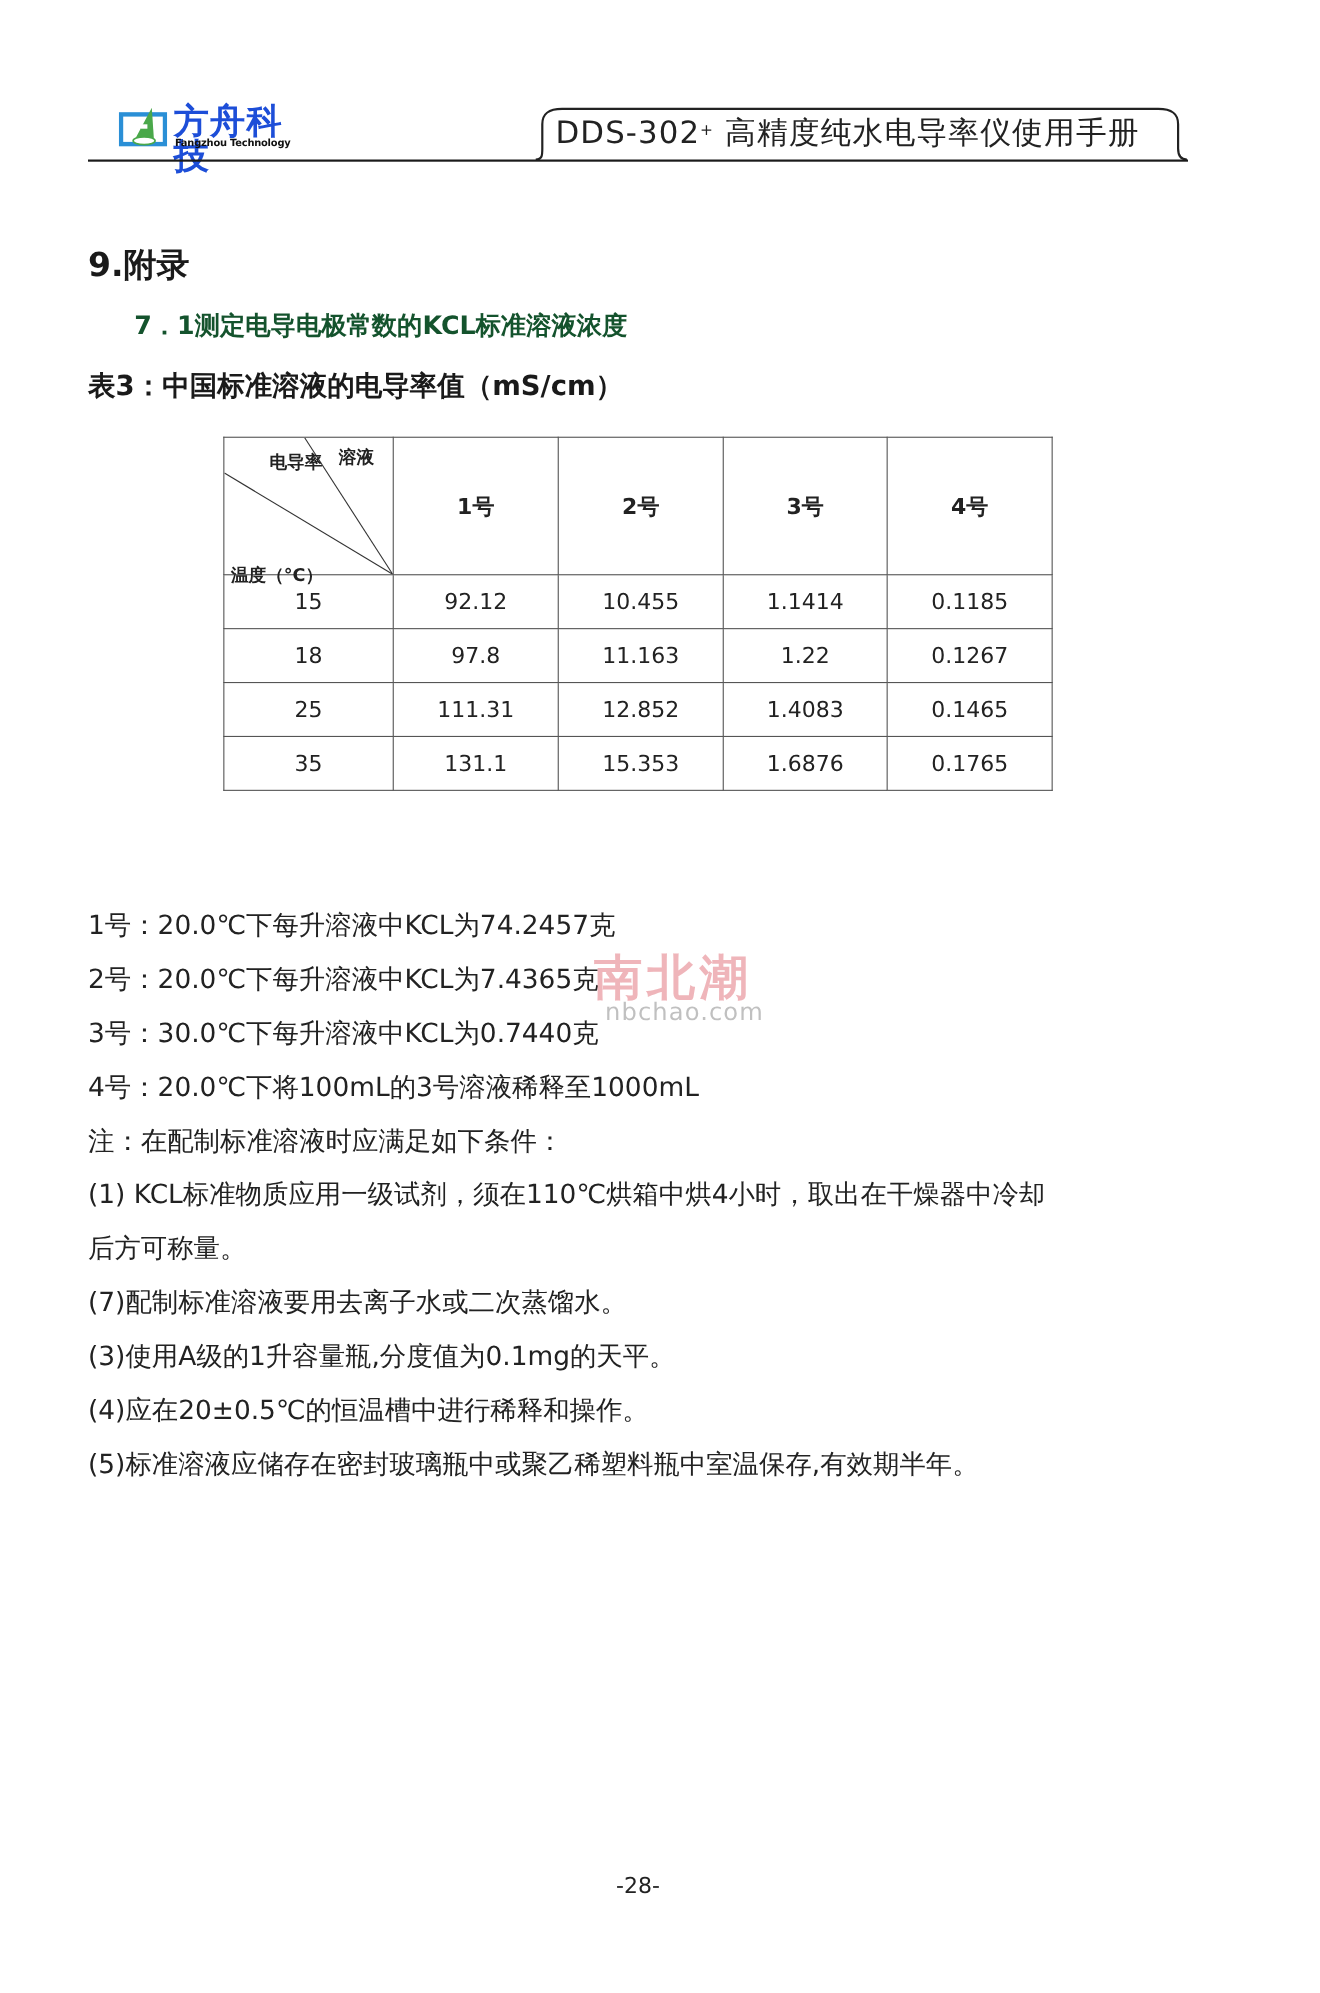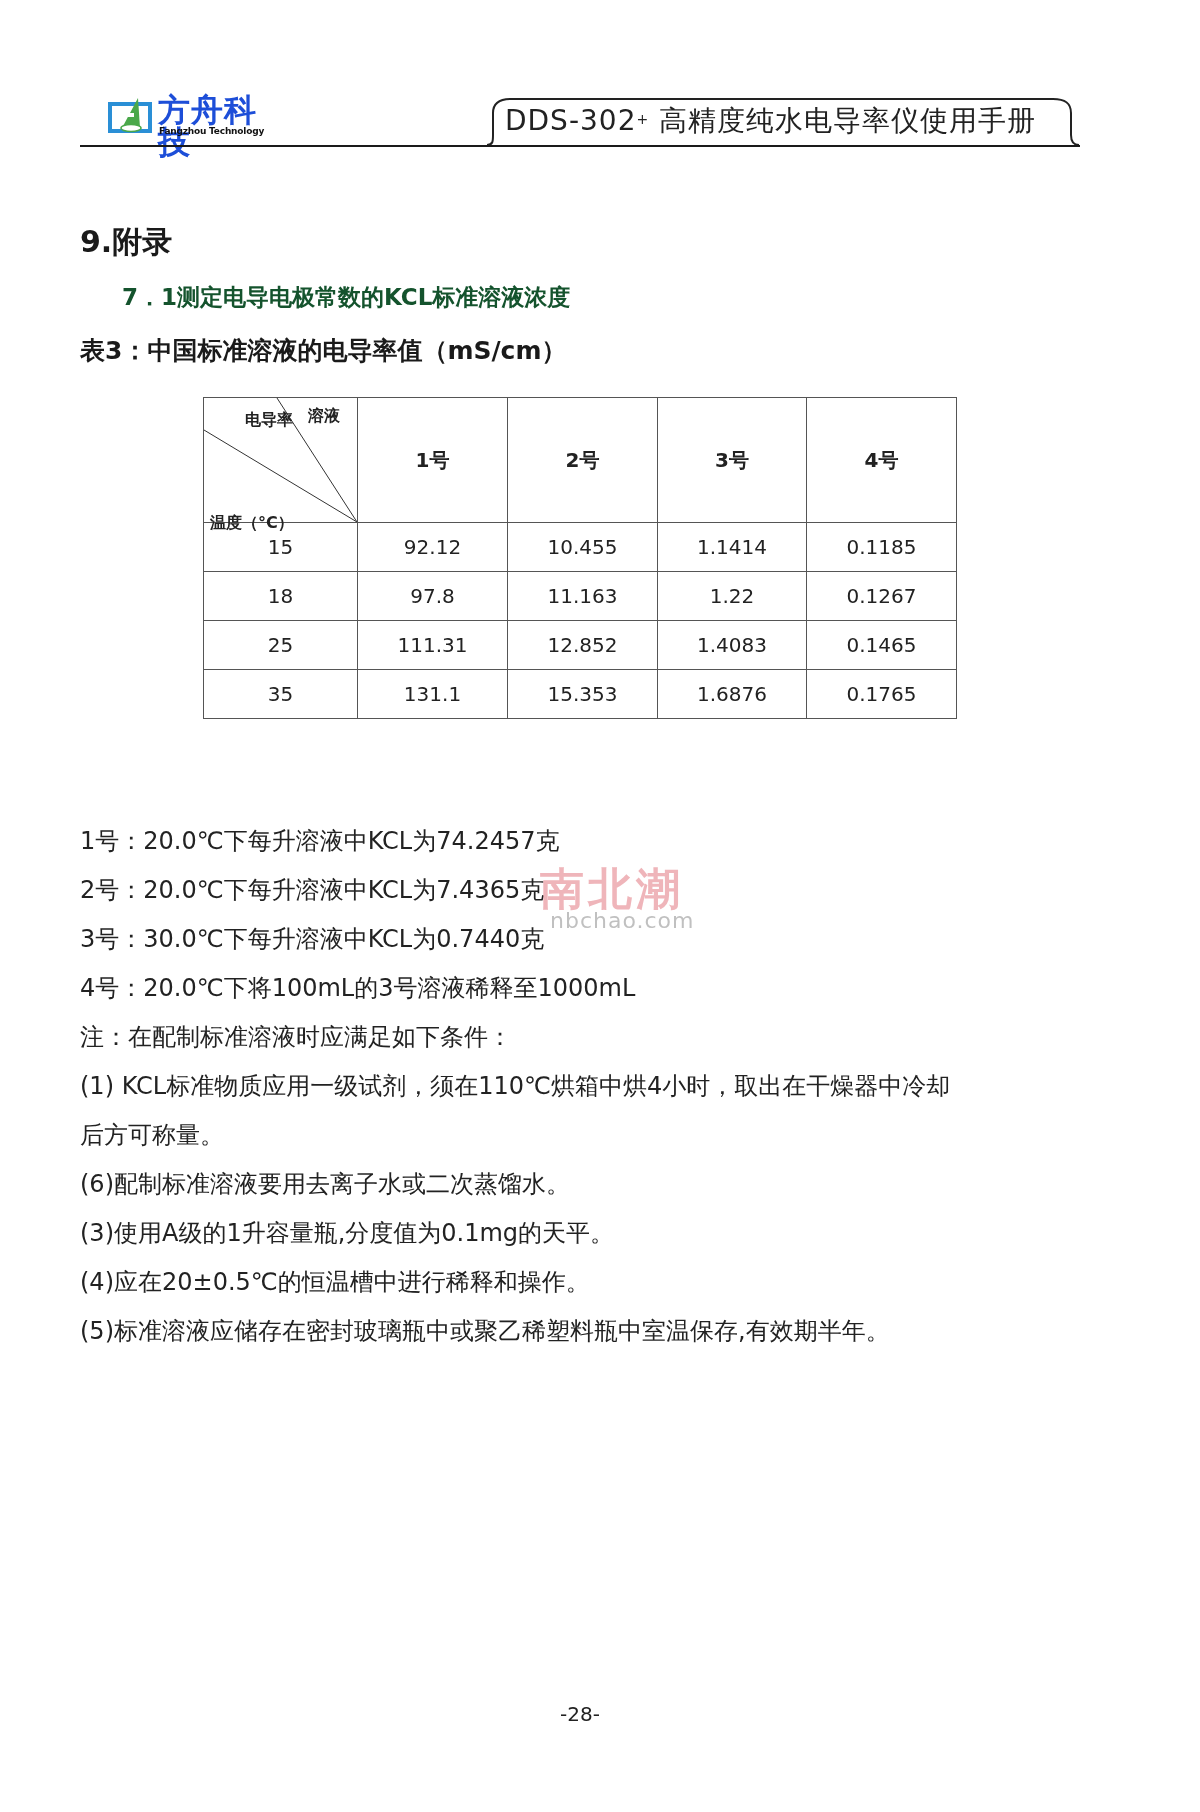--- a/index.html
+++ b/index.html
@@ -129,21 +129,21 @@
 </table>
 
 <div class="abs body-text">
   <div class="line">1号：20.0℃下每升溶液中KCL为74.2457克</div>
   <div class="line">2号：20.0℃下每升溶液中KCL为7.4365克</div>
   <div class="line">3号：30.0℃下每升溶液中KCL为0.7440克</div>
   <div class="line">4号：20.0℃下将100mL的3号溶液稀释至1000mL</div>
   <div class="line">注：在配制标准溶液时应满足如下条件：</div>
   <div class="line">(1) KCL标准物质应用一级试剂，须在110℃烘箱中烘4小时，取出在干燥器中冷却</div>
   <div class="line">后方可称量。</div>
-  <div class="line">(6)配制标准溶液要用去离子水或二次蒸馏水。</div>
+  <div class="line">(7)配制标准溶液要用去离子水或二次蒸馏水。</div>
   <div class="line">(3)使用A级的1升容量瓶,分度值为0.1mg的天平。</div>
   <div class="line">(4)应在20±0.5℃的恒温槽中进行稀释和操作。</div>
   <div class="line">(5)标准溶液应储存在密封玻璃瓶中或聚乙稀塑料瓶中室温保存,有效期半年。</div>
 </div>
 
 <div class="abs wm">
   <span class="wm-cn">南北潮</span>
   <span class="wm-en">nbchao.com</span>
 </div>
 

